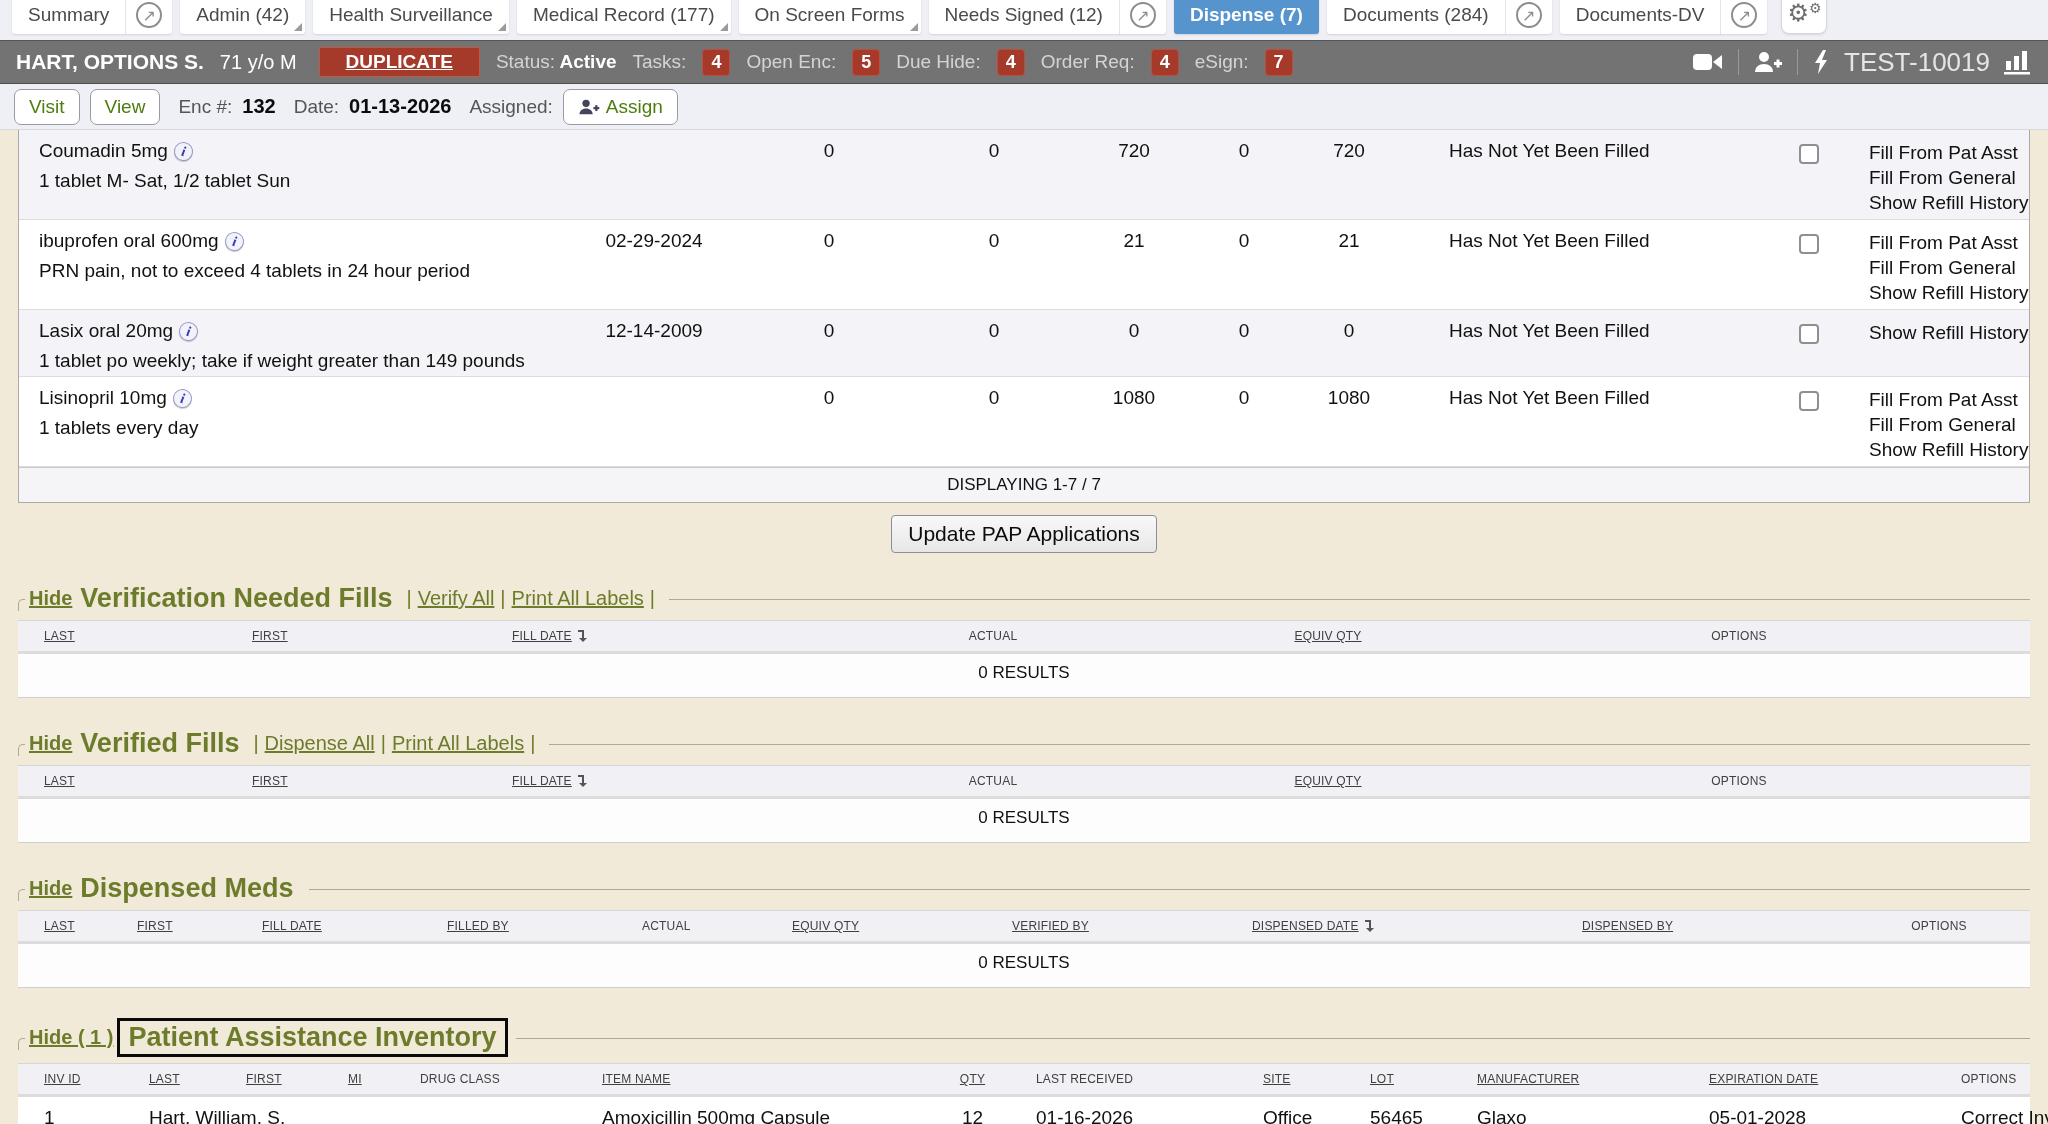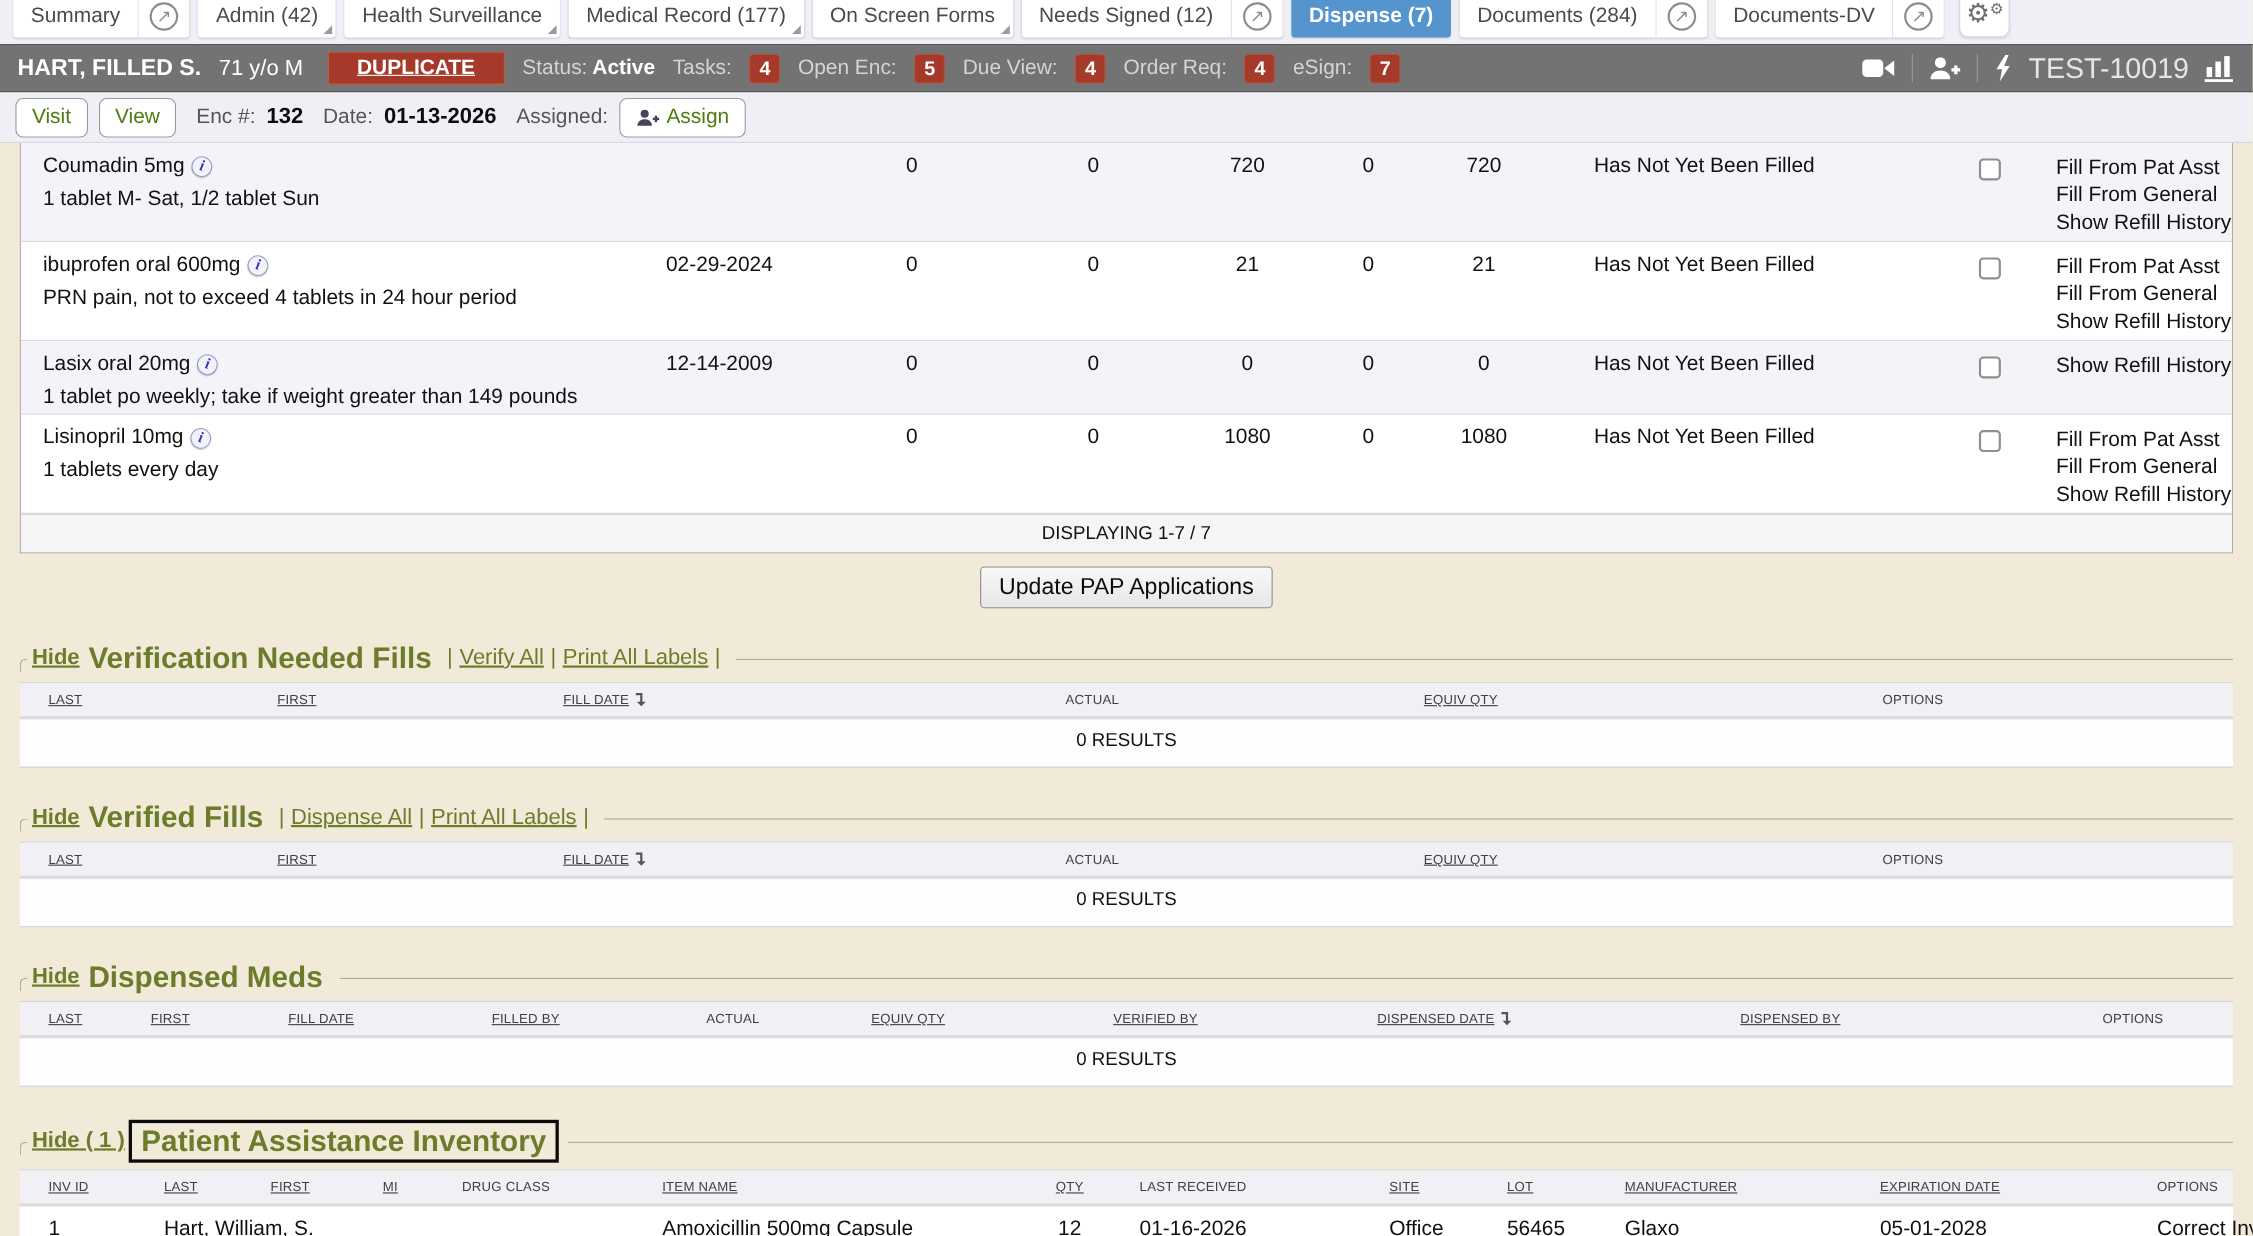--- a/index.html
+++ b/index.html
@@ -141,32 +141,32 @@
     <div class="tab-ext">
         <span class="ext-circle">↗</span>
       </div>
   </div>
   <div class="gear-btn">
     <span class="gear-glyph"><span>⚙</span><small>⚙</small></span>
   </div>
 </div>
 
 <div class="patientbar">
-  <span class="p-name">HART, FILLED S.</span>
+  <span class="p-name">HART, OPTIONS S.</span>
   <span class="p-agesex">71 y/o M</span>
   <span class="dup-badge">DUPLICATE</span>
   <span>
     <span class="p-label">Status:</span>
     <span class="p-value">Active</span>
   </span>
   <span class="p-label">Tasks:</span>
   <span class="num-badge">4</span>
   <span class="p-label">Open Enc:</span>
   <span class="num-badge">5</span>
-  <span class="p-label">Due View:</span>
+  <span class="p-label">Due Hide:</span>
   <span class="num-badge">4</span>
   <span class="p-label">Order Req:</span>
   <span class="num-badge">4</span>
   <span class="p-label">eSign:</span>
   <span class="num-badge">7</span>
   <span class="p-right">
     <span class="icon-btn">
       <svg width="32" height="22" viewBox="0 0 32 22">
           <rect x="1" y="3" width="19" height="16" rx="4" fill="#fff"></rect>
           <polygon points="21,11 30,4 30,18" fill="#fff"></polygon>

